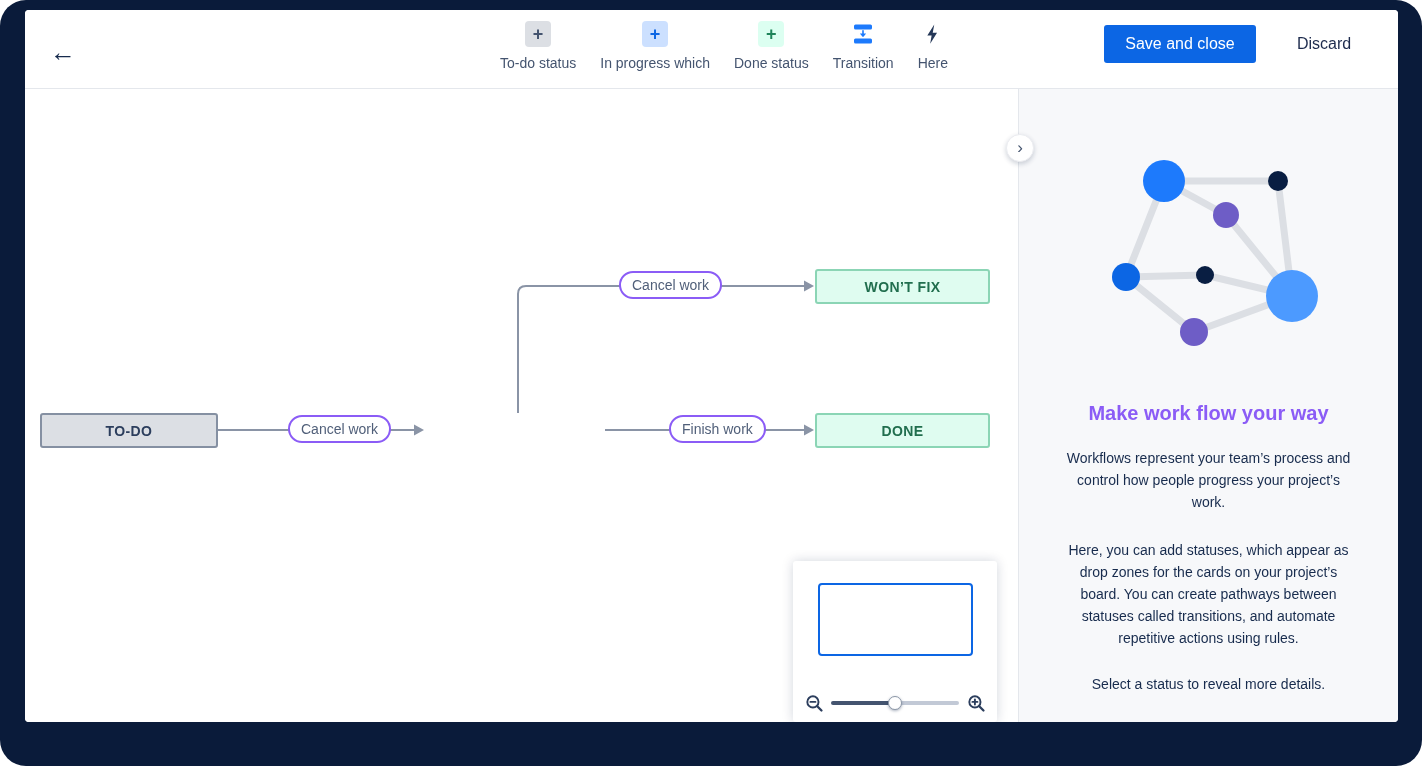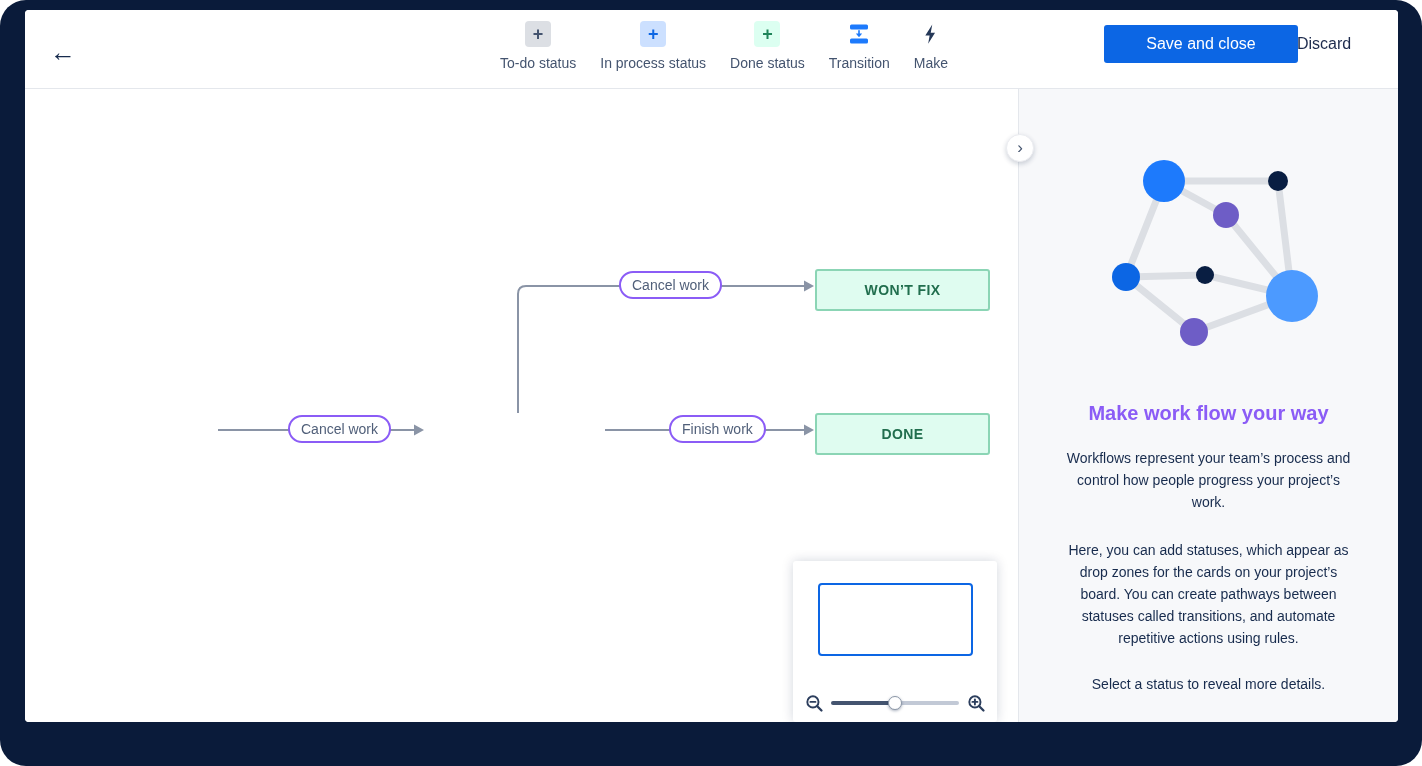--- a/index.html
+++ b/index.html
@@ -21,28 +21,28 @@
 
   .tools { position:absolute; left:475px; top:11px; display:flex; gap:24px; align-items:flex-start; }
   .tool { display:flex; flex-direction:column; align-items:center; border:none; background:transparent; cursor:pointer; }
   .tool-box { width:26px; height:26px; border-radius:4px; font-size:18px; font-weight:700; line-height:26px; text-align:center; margin-bottom:8px; }
   .tb-gray  { background:#DCDFE4; color:#44546F; }
   .tb-blue  { background:#CCE0FF; color:#0C66E4; }
   .tb-green { background:#DCFFF1; color:#1F845A; }
   .tool-ico { width:26px; height:26px; margin-bottom:8px; display:flex; align-items:center; justify-content:center; }
   .tool-label { font-size:14px; color:#44546F; }
 
-  .save-btn { position:absolute; left:1079px; top:15px; width:194px; height:38px; background:#0C66E4; color:#fff; border:none; border-radius:3px; font-size:16px; font-weight:500; cursor:pointer; font-family:"Liberation Sans",sans-serif; }
+  .save-btn { position:absolute; left:1079px; top:15px; width:152px; height:38px; background:#0C66E4; color:#fff; border:none; border-radius:3px; font-size:16px; font-weight:500; cursor:pointer; font-family:"Liberation Sans",sans-serif; }
   .discard-btn { position:absolute; left:1262px; top:15px; height:38px; padding:0 10px; background:transparent; border:none; color:#1D2B4D; font-size:16px; font-weight:500; cursor:pointer; font-family:"Liberation Sans",sans-serif; }
 
   
   .canvas { position:absolute; left:0; top:79px; width:993px; height:633px; background:#fff; overflow:hidden; }
   .edges { position:absolute; left:0; top:0; }
 
-  .node { position:absolute; height:42px; border-radius:3px; font-size:14px; font-weight:700; letter-spacing:.4px; display:flex; align-items:center; justify-content:center; cursor:pointer; z-index:2; }
+  .node { position:absolute; height:35px; border-radius:3px; font-size:14px; font-weight:700; letter-spacing:.4px; display:flex; align-items:center; justify-content:center; cursor:pointer; z-index:2; }
   .node-todo { left:15px; top:324px; width:178px; background:#DCDFE4; border:2px solid #8590A2; color:#2C3E5D; }
   .node-inprogress { left:400px; top:324px; width:180px; background:#DEEBFF; border:2px solid #388BFF; color:#0055CC; }
   .node-wontfix { left:790px; top:180px; width:175px; background:#DFFCF0; border:2px solid #8BD5B5; color:#216E4E; }
   .node-done { left:790px; top:324px; width:175px; background:#DFFCF0; border:2px solid #8BD5B5; color:#216E4E; }
 
   .pill { position:absolute; padding:4px 11px; background:#fff; border:2px solid #8b5cf6; border-radius:16px; font-size:14px; color:#505F79; cursor:pointer; z-index:3; white-space:nowrap; }
   .pill-start  { left:263px; top:326px; }
   .pill-cancel { left:594px; top:182px; }
   .pill-finish { left:644px; top:326px; }
 
@@ -75,21 +75,21 @@
       <button class="back-btn"><span>←</span></button>
 
 
       <div class="tools">
         <button class="tool">
           <span class="tool-box tb-gray">+</span>
           <span class="tool-label">To-do status</span>
         </button>
         <button class="tool">
           <span class="tool-box tb-blue">+</span>
-          <span class="tool-label">In process status</span>
+          <span class="tool-label">In progress which</span>
         </button>
         <button class="tool">
           <span class="tool-box tb-green">+</span>
           <span class="tool-label">Done status</span>
         </button>
         <button class="tool">
           <span class="tool-ico">
             <svg width="24" height="24" viewBox="0 0 24 24">
               <rect x="3" y="2.5" width="18" height="5" rx="1.5" fill="#1D7AFC"></rect>
               <rect x="3" y="16.5" width="18" height="5" rx="1.5" fill="#1D7AFC"></rect>
@@ -98,21 +98,21 @@
             </svg>
           </span>
           <span class="tool-label">Transition</span>
         </button>
         <button class="tool">
           <span class="tool-ico">
             <svg width="22" height="24" viewBox="0 0 24 24">
               <path d="M13.4 1.5 5.8 13.5h4.7L8.9 22.5l7.5-11.8h-4.7L13.4 1.5Z" fill="#253858"></path>
             </svg>
           </span>
-          <span class="tool-label">Make</span>
+          <span class="tool-label">Here</span>
         </button>
       </div>
 
       <button class="save-btn">Save and close</button>
       <button class="discard-btn">Discard</button>
     </div>
 
     <div class="canvas">
       <svg class="edges" width="993" height="633">
         <g stroke="#8A94A6" stroke-width="2" fill="none">
@@ -120,20 +120,23 @@
           <line x1="580" y1="341" x2="779" y2="341"></line>
           <path d="M493 324 L493 205 Q493 197 501 197 L779 197"></path>
         </g>
         <g fill="#8A94A6">
           <polygon points="399,341 389,335.5 389,346.5"></polygon>
           <polygon points="789,341 779,335.5 779,346.5"></polygon>
           <polygon points="789,197 779,191.5 779,202.5"></polygon>
         </g>
       </svg>
 
+      <div class="node node-todo">
+          <span>TO-DO</span>
+        </div>
       <div class="node node-wontfix">
           <span>WON’T FIX</span>
         </div>
       <div class="node node-done">
           <span>DONE</span>
         </div>
 
       <div class="pill pill-start">Cancel work</div>
       <div class="pill pill-cancel">Cancel work</div>
       <div class="pill pill-finish">Finish work</div>

